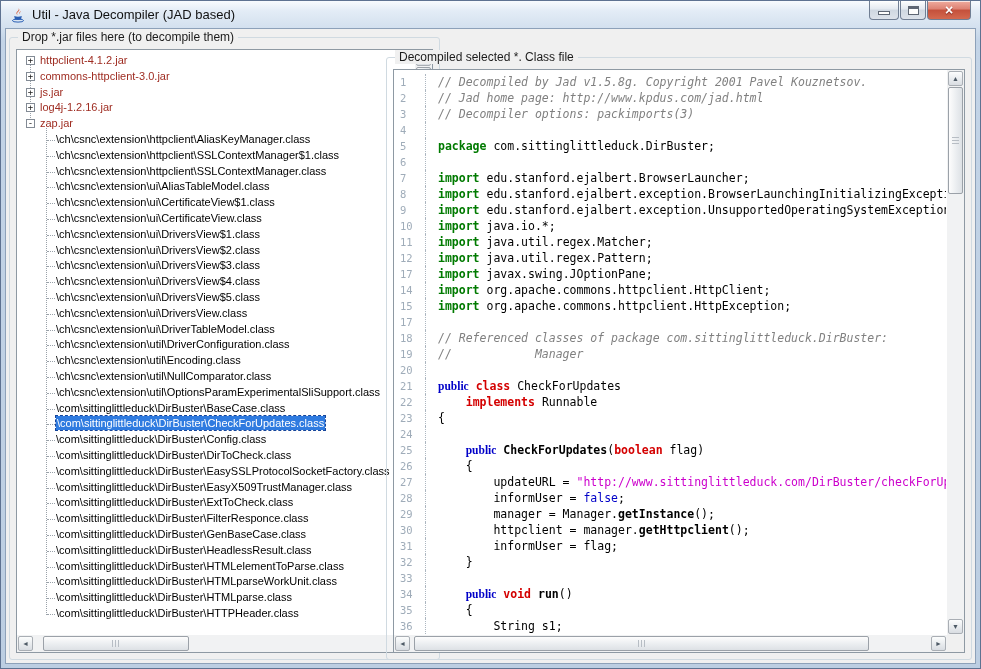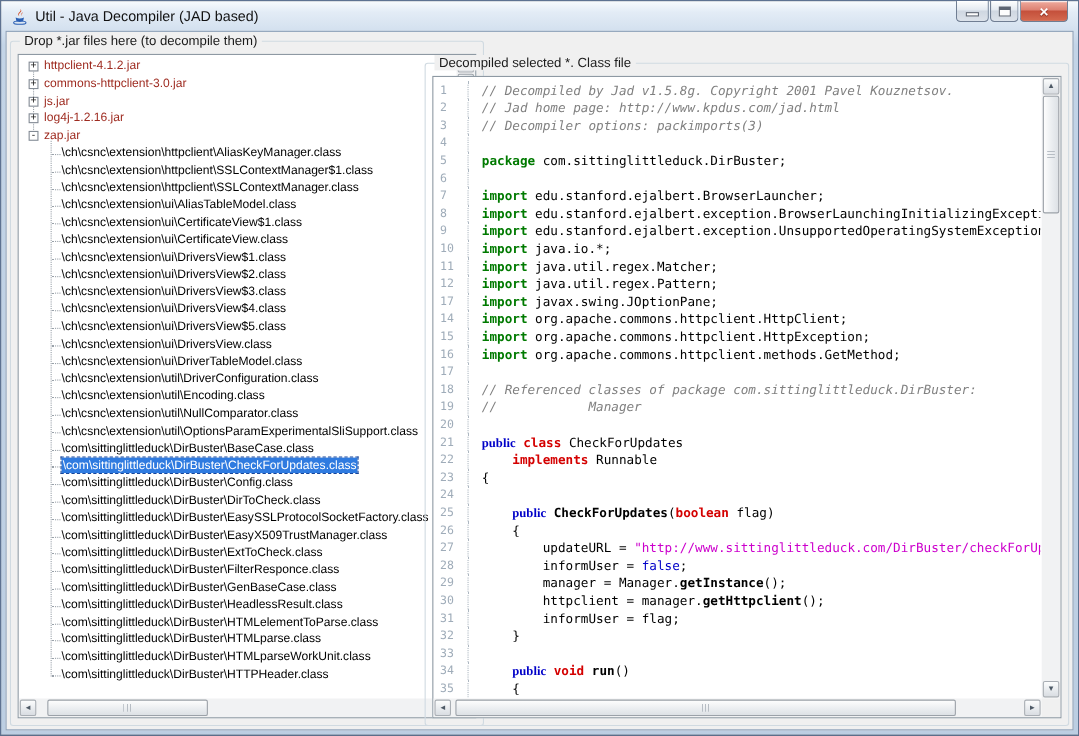--- a/index.html
+++ b/index.html
@@ -169,22 +169,22 @@
               <div class="trow child"><span class="tlabel sel">\com\sittinglittleduck\DirBuster\CheckForUpdates.class</span></div>
               <div class="trow child"><span class="tlabel">\com\sittinglittleduck\DirBuster\Config.class</span></div>
               <div class="trow child"><span class="tlabel">\com\sittinglittleduck\DirBuster\DirToCheck.class</span></div>
               <div class="trow child"><span class="tlabel">\com\sittinglittleduck\DirBuster\EasySSLProtocolSocketFactory.class</span></div>
               <div class="trow child"><span class="tlabel">\com\sittinglittleduck\DirBuster\EasyX509TrustManager.class</span></div>
               <div class="trow child"><span class="tlabel">\com\sittinglittleduck\DirBuster\ExtToCheck.class</span></div>
               <div class="trow child"><span class="tlabel">\com\sittinglittleduck\DirBuster\FilterResponce.class</span></div>
               <div class="trow child"><span class="tlabel">\com\sittinglittleduck\DirBuster\GenBaseCase.class</span></div>
               <div class="trow child"><span class="tlabel">\com\sittinglittleduck\DirBuster\HeadlessResult.class</span></div>
               <div class="trow child"><span class="tlabel">\com\sittinglittleduck\DirBuster\HTMLelementToParse.class</span></div>
+              <div class="trow child"><span class="tlabel">\com\sittinglittleduck\DirBuster\HTMLparseWorkUnit.class</span></div>
               <div class="trow child"><span class="tlabel">\com\sittinglittleduck\DirBuster\HTMLparse.class</span></div>
-              <div class="trow child"><span class="tlabel">\com\sittinglittleduck\DirBuster\HTMLparseWorkUnit.class</span></div>
               <div class="trow child"><span class="tlabel">\com\sittinglittleduck\DirBuster\HTTPHeader.class</span></div>
             </div>
           </div>
         <div class="vsb">
           <div class="sb-btn sb-up">▲</div>
           <div class="sb-thumb v tree-vthumb"></div>
           <div class="sb-btn sb-down">▼</div>
         </div>
         <div class="hsb">
           <div class="sb-btn sb-left">◄</div>
@@ -207,21 +207,20 @@
             <div class="crow"><span class="gut">6</span><span class="ctext"></span></div>
             <div class="crow"><span class="gut">7</span><span class="ctext"><span class="tk-g">import</span><span class="tk-p"> edu.stanford.ejalbert.BrowserLauncher;</span></span></div>
             <div class="crow"><span class="gut">8</span><span class="ctext"><span class="tk-g">import</span><span class="tk-p"> edu.stanford.ejalbert.exception.BrowserLaunchingInitializingException;</span></span></div>
             <div class="crow"><span class="gut">9</span><span class="ctext"><span class="tk-g">import</span><span class="tk-p"> edu.stanford.ejalbert.exception.UnsupportedOperatingSystemException;</span></span></div>
             <div class="crow"><span class="gut">10</span><span class="ctext"><span class="tk-g">import</span><span class="tk-p"> java.io.*;</span></span></div>
             <div class="crow"><span class="gut">11</span><span class="ctext"><span class="tk-g">import</span><span class="tk-p"> java.util.regex.Matcher;</span></span></div>
             <div class="crow"><span class="gut">12</span><span class="ctext"><span class="tk-g">import</span><span class="tk-p"> java.util.regex.Pattern;</span></span></div>
             <div class="crow"><span class="gut">17</span><span class="ctext"><span class="tk-g">import</span><span class="tk-p"> javax.swing.JOptionPane;</span></span></div>
             <div class="crow"><span class="gut">14</span><span class="ctext"><span class="tk-g">import</span><span class="tk-p"> org.apache.commons.httpclient.HttpClient;</span></span></div>
             <div class="crow"><span class="gut">15</span><span class="ctext"><span class="tk-g">import</span><span class="tk-p"> org.apache.commons.httpclient.HttpException;</span></span></div>
-            <div class="crow"><span class="gut">16</span><span class="ctext"><span class="tk-g">import</span><span class="tk-p"> org.apache.commons.httpclient.methods.GetMethod;</span></span></div>
             <div class="crow"><span class="gut">17</span><span class="ctext"></span></div>
             <div class="crow"><span class="gut">18</span><span class="ctext"><span class="tk-c">// Referenced classes of package com.sittinglittleduck.DirBuster:</span></span></div>
             <div class="crow"><span class="gut">19</span><span class="ctext"><span class="tk-c">//            Manager</span></span></div>
             <div class="crow"><span class="gut">20</span><span class="ctext"></span></div>
             <div class="crow"><span class="gut">21</span><span class="ctext"><span class="tk-k">public</span><span class="tk-p"> </span><span class="tk-r">class</span><span class="tk-p"> CheckForUpdates</span></span></div>
             <div class="crow"><span class="gut">22</span><span class="ctext"><span class="tk-p">    </span><span class="tk-r">implements</span><span class="tk-p"> Runnable</span></span></div>
             <div class="crow"><span class="gut">23</span><span class="ctext"><span class="tk-p">{</span></span></div>
             <div class="crow"><span class="gut">24</span><span class="ctext"></span></div>
             <div class="crow"><span class="gut">25</span><span class="ctext"><span class="tk-p">    </span><span class="tk-k">public</span><span class="tk-p"> </span><span class="tk-m">CheckForUpdates</span><span class="tk-p">(</span><span class="tk-r">boolean</span><span class="tk-p"> flag)</span></span></div>
             <div class="crow"><span class="gut">26</span><span class="ctext"><span class="tk-p">    {</span></span></div>

